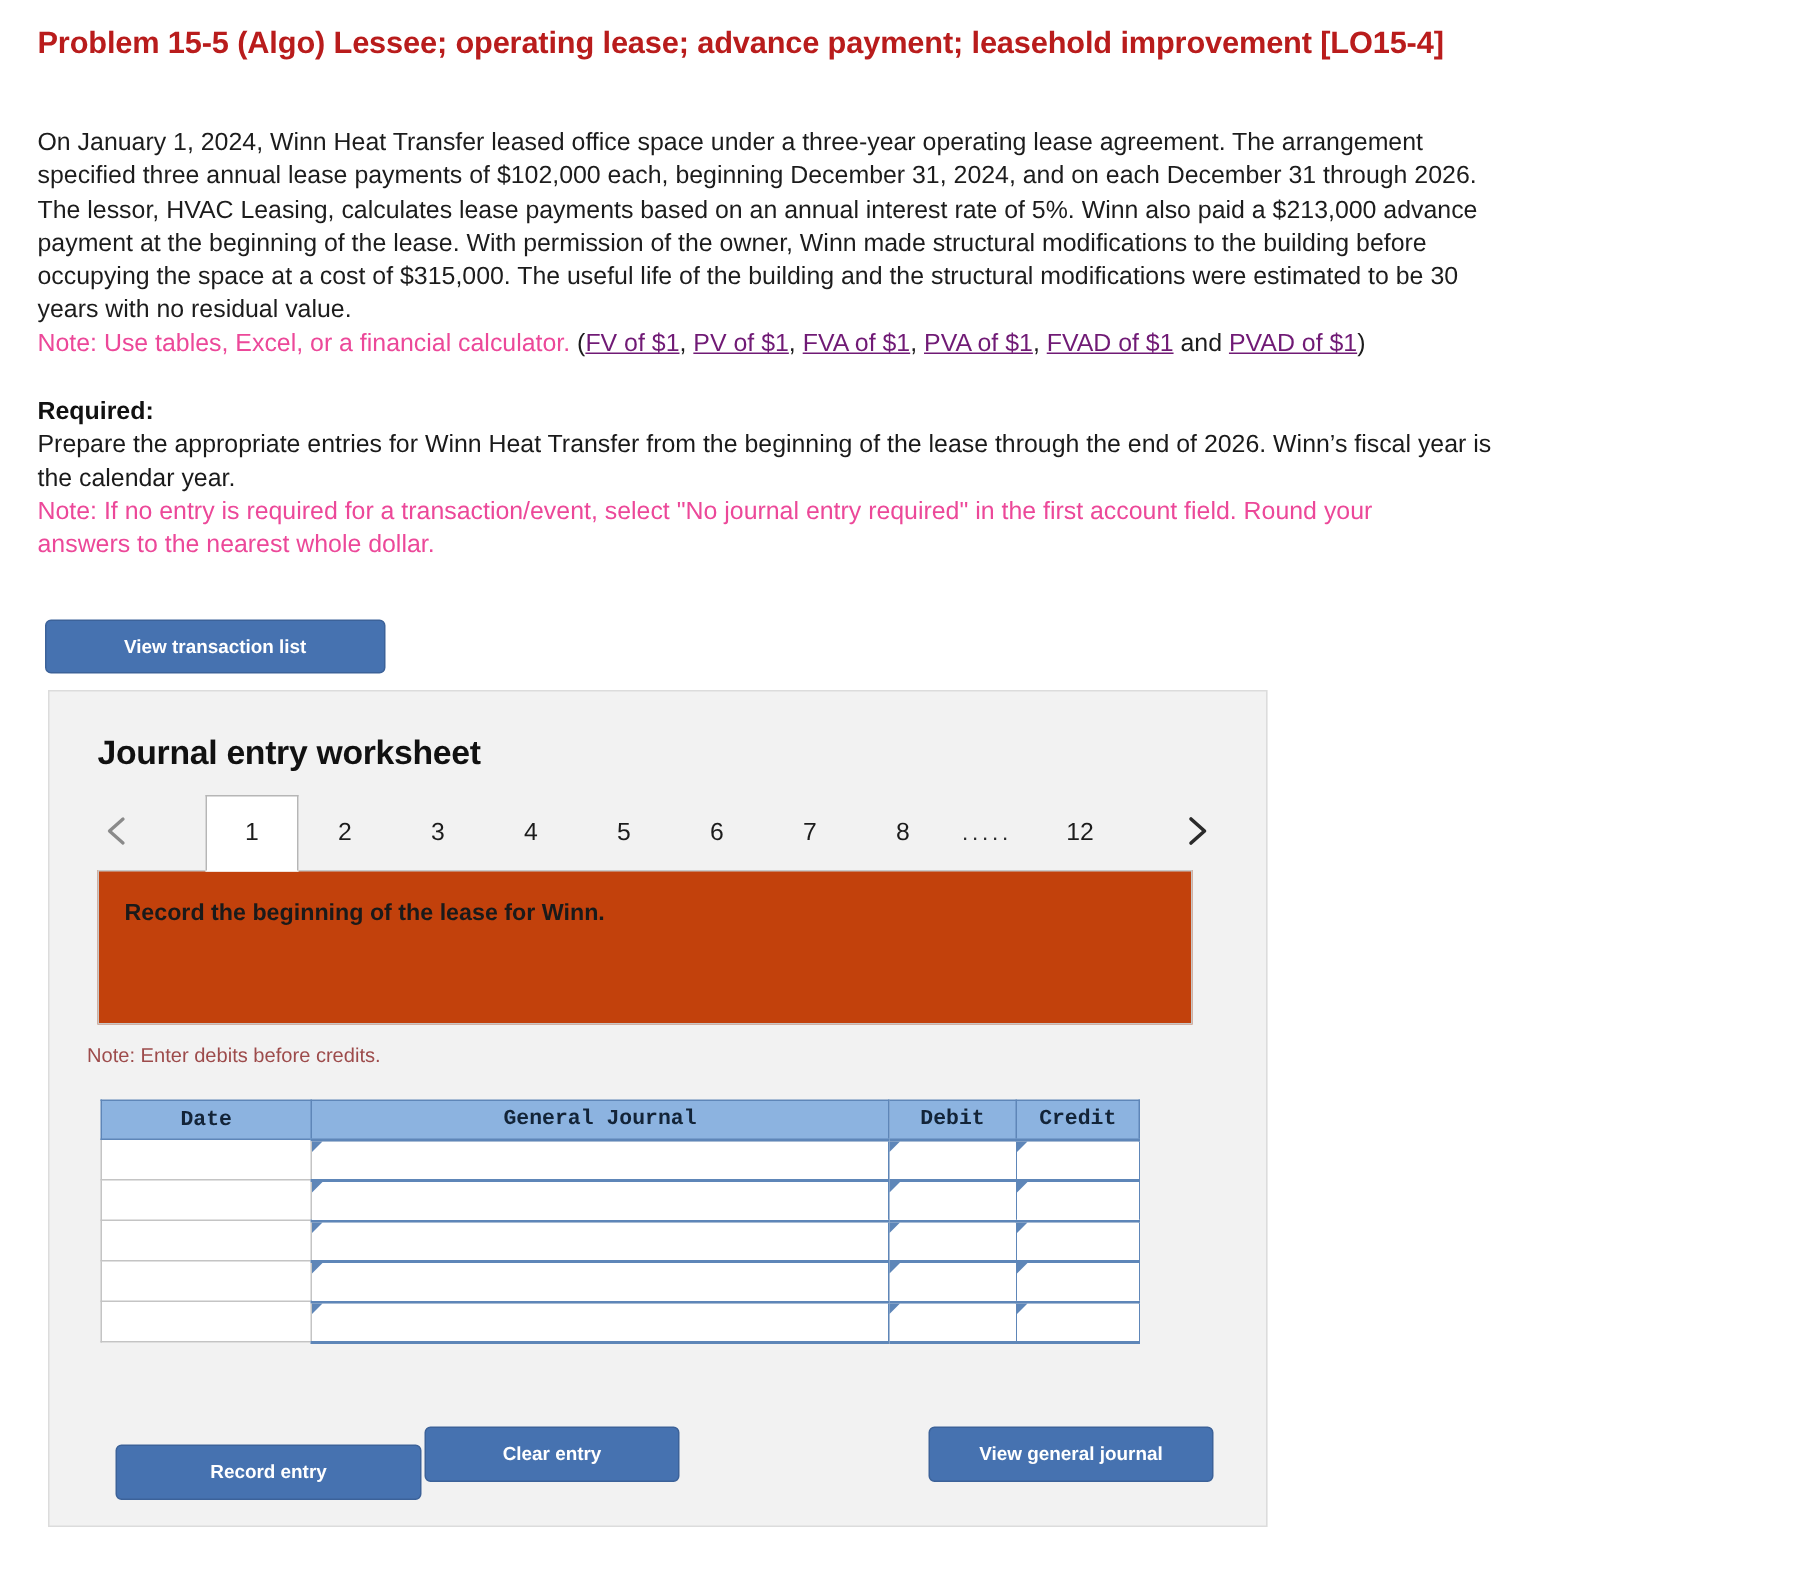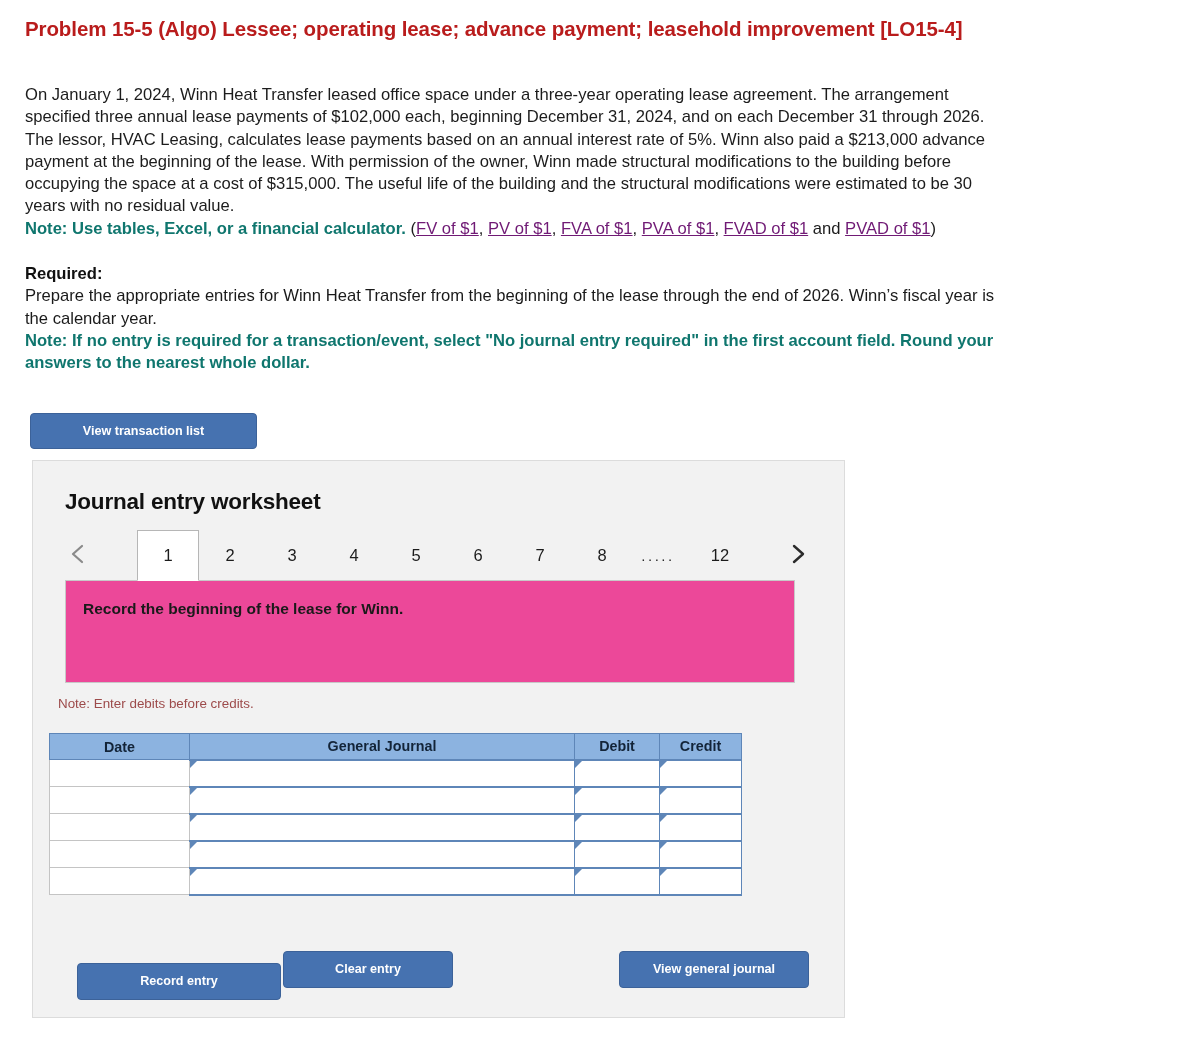--- a/index.html
+++ b/index.html
@@ -33,22 +33,22 @@
   .narrative {
     position: absolute;
     left: 25px;
     top: 84px;
     width: 1150px;
     font-size: 16.6px;
     line-height: 22.3px;
     color: #1c1c1c;
   }
   .note-red {
-    color: #0f766e;
-    font-weight: bold;
+    color: #ec4899;
+    font-weight: normal;
   }
   .table-links { color: #1c1c1c; font-weight: normal; }
   .tlink {
     color: #701a75;
     text-decoration: underline;
     cursor: pointer;
   }
 
   
   .required-block {
@@ -155,21 +155,21 @@
     color: #2b2b2b;
   }
 
   
   .desc-box {
     position: absolute;
     left: 32px;
     top: 119px;
     width: 730px;
     height: 103px;
-    background: #ec4899;
+    background: #c2410c;
     border: 1px solid #c8c8c8;
   }
   .desc-text {
     position: absolute;
     left: 17px;
     top: 19px;
     font-size: 15.5px;
     font-weight: bold;
     color: #1a1a1a;
   }
@@ -178,26 +178,27 @@
     position: absolute;
     left: 25px;
     top: 235px;
     font-size: 13.4px;
     color: #9d4b4b;
   }
 
   
   .jtable {
     position: absolute;
-    left: 16px;
+    left: 34px;
     top: 272px;
     width: 684px;
     border-collapse: collapse;
     table-layout: fixed;
     font-size: 14.2px;
+    font-family: Liberation Mono, monospace;
   }
   .jtable th {
     background: #8cb3e0;
     border: 1px solid #5e86b8;
     height: 26px;
     font-size: 14.3px;
     font-weight: bold;
     color: #132438;
     text-align: center;
     padding: 0;

